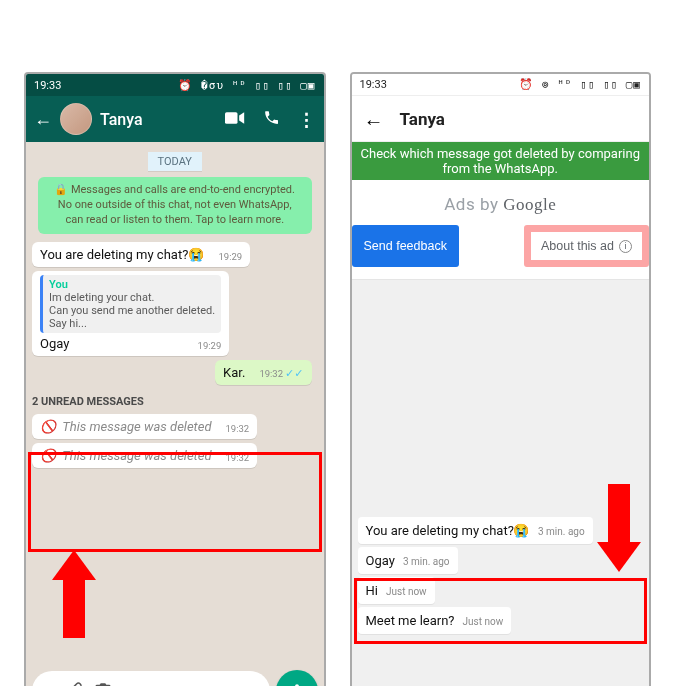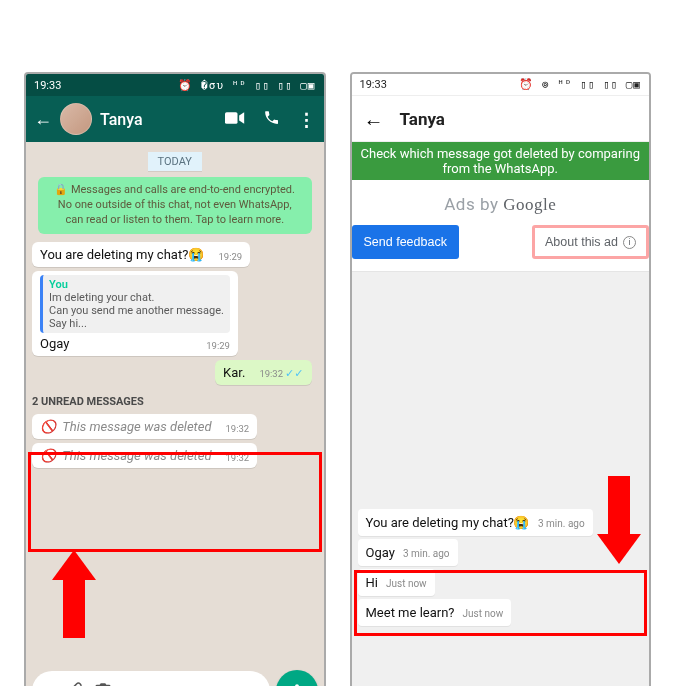--- a/index.html
+++ b/index.html
@@ -165,21 +165,21 @@
     text-align:center; border-bottom:1px solid #e5e5e5;
   }
   .ads-by { color:#9aa0a6; font-size:17px; letter-spacing:0.5px; margin-bottom:10px;}
   .ads-by b { color:#5f6368; font-weight:500;font-family:Liberation Serif, serif;}
   .ad-btns { display:flex; justify-content:space-between; gap:10px; }
   .btn-feedback {
     background:#1a73e8; color:#fff; border:none;
     padding:7px 12px; border-radius:3px; font-size:12.5px;
   }
   .btn-about {
-    background:#fff; color:#5f6368; border:3px solid #fca5a5;
+    background:#fff; color:#5f6368; border:7px solid #fca5a5;
     padding:7px 10px; border-radius:3px; font-size:12.5px;
     display:flex;align-items:center;gap:5px;
   }
   .app-body { flex:1; background:#f0f0f0; position:relative; padding:4px 6px; }
   .app-msg {
     background:#fff; border-radius:4px;
     padding:6px 8px; margin:3px 0;
     width:fit-content; max-width:92%;
     font-size:13px; color:#111;
     box-shadow:0 1px 0 rgba(0,0,0,0.06);
@@ -255,21 +255,21 @@
         <div class="row">
           <span>You are deleting my chat?😭</span>
           <span class="time">19:29</span>
         </div>
       </div>
 
       <div class="msg quoted">
         <div class="quote">
           <div class="qname">You</div>
           <div style="white-space:pre-line;">Im deleting your chat.
-Can you send me another message.
+Can you send me another deleted.
 Say hi...</div>
         </div>
         <div class="row">
           <span>Ogay</span>
           <span class="time">19:29</span>
         </div>
       </div>
 
       <div class="msg out">
         <div class="row">

